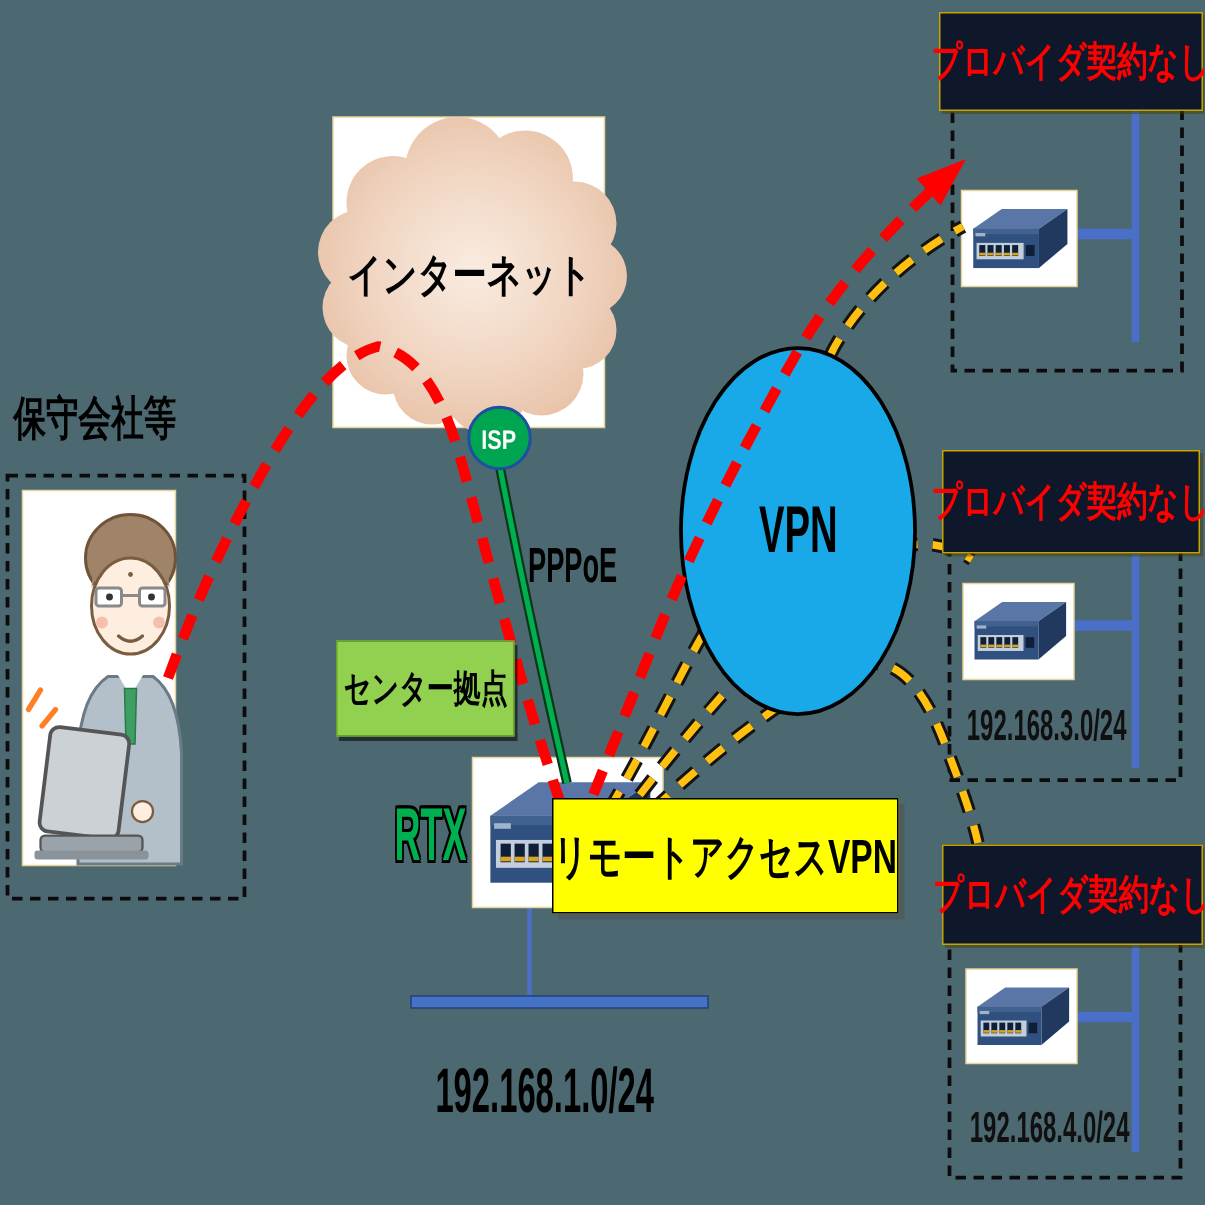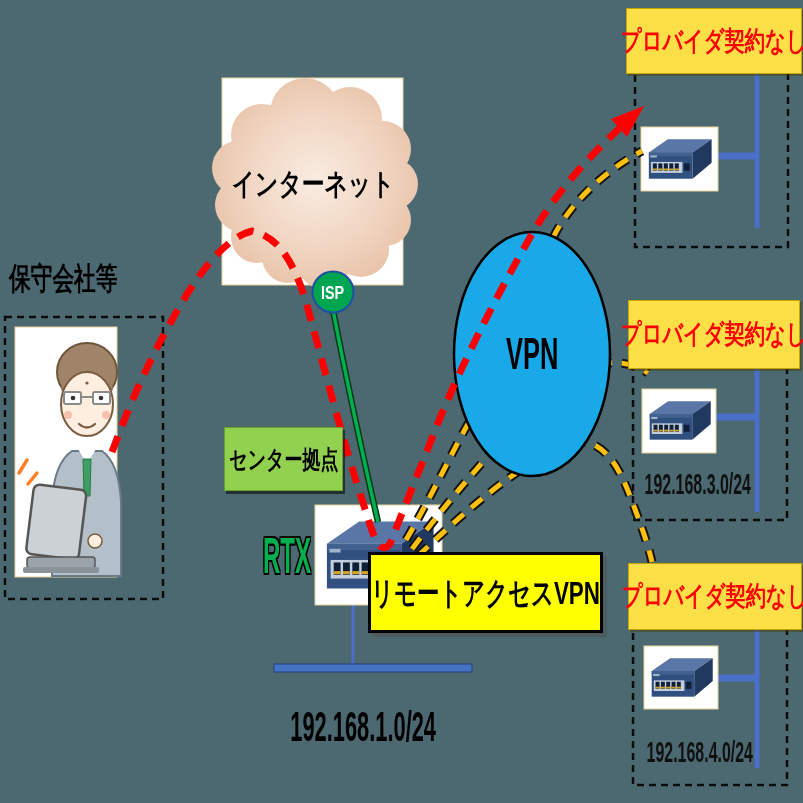--- a/index.html
+++ b/index.html
@@ -2,21 +2,21 @@
 <html><head>
 <meta charset="utf-8">
 <style>
   html,body{margin:0;padding:0;background:#4c6972;}
   #stage{position:relative;width:803px;height:803px;background:#4c6972;overflow:hidden;
          font-family:"Liberation Sans","DejaVu Sans",sans-serif;}
   #art{position:absolute;left:0;top:0;}
   .lbl{position:absolute;display:flex;align-items:center;justify-content:center;
        line-height:1;white-space:nowrap;font-weight:bold;}
   .cond{display:inline-block;transform-origin:center center;}
-  .banner{background:#fde047;border:1px solid #c8a400;box-shadow:2px 2px 0 rgba(70,60,0,.45);
+  .banner{background:#0f172a;border:1px solid #c8a400;box-shadow:2px 2px 0 rgba(70,60,0,.45);
           color:#ff0000;font-size:27px;}
   .netlabel{color:#101010;font-size:29px;}
   .black{color:#000;}
 </style>
 </head>
 <body>
 
 <div id="stage">
 
 <svg id="art" width="803" height="803" viewBox="0 0 803 803">
@@ -141,30 +141,33 @@
 </div>
 
 <div class="lbl black" style="left:224px;top:164px;width:178px;height:40px;font-size:30px;">
   <span class="cond" style="transform:scaleX(0.76);">インターネット</span>
 </div>
 
 <div class="lbl" style="left:312px;top:283px;width:42px;height:19px;color:#ffffff;font-size:18px;">
   <span class="cond" style="transform:scaleX(0.8);">ISP</span>
 </div>
 
+<div class="lbl black" style="left:352px;top:358px;width:80px;height:36px;justify-content:flex-start;font-size:33px;">
+  <span class="cond" style="transform:scaleX(0.55);transform-origin:left center;">PPPoE</span>
+</div>
 
 <div class="lbl" style="left:224px;top:427px;width:117px;height:62px;background:#92d050;border:1px solid #6aa02c;box-shadow:2px 3px 0 rgba(0,0,0,0.55);color:#000;font-size:25px;">
   <span class="cond" style="transform:scaleX(0.72);">センター拠点</span>
 </div>
 
 <div class="lbl" style="left:252px;top:526px;width:70px;height:60px;color:#00b050;font-size:50px;text-shadow:2px 0 #000,-2px 0 #000,0 2px #000,0 -2px #000,2px 2px #000,-2px -2px #000,2px -2px #000,-2px 2px #000;">
   <span class="cond" style="transform:scaleX(0.48);">RTX</span>
 </div>
 
-<div class="lbl" style="left:368px;top:552px;width:229px;height:75px;background:#ffff00;border:3px solid #000000;box-shadow:4px 4px 0 rgba(80,80,80,0.55);color:#000;font-size:32px;">
+<div class="lbl" style="left:368px;top:532px;width:229px;height:75px;background:#ffff00;border:1px solid #000000;box-shadow:4px 4px 0 rgba(80,80,80,0.55);color:#000;font-size:32px;">
   <span class="cond" style="transform:scaleX(0.70);">リモートアクセスVPN</span>
 </div>
 
 <div class="lbl black" style="left:487px;top:330px;width:90px;height:48px;font-size:44px;">
   <span class="cond" style="transform:scaleX(0.58);">VPN</span>
 </div>
 
 <div class="lbl black" style="left:266px;top:702px;width:195px;height:50px;font-size:42px;">
   <span class="cond" style="transform:scaleX(0.52);">192.168.1.0/24</span>
 </div>

